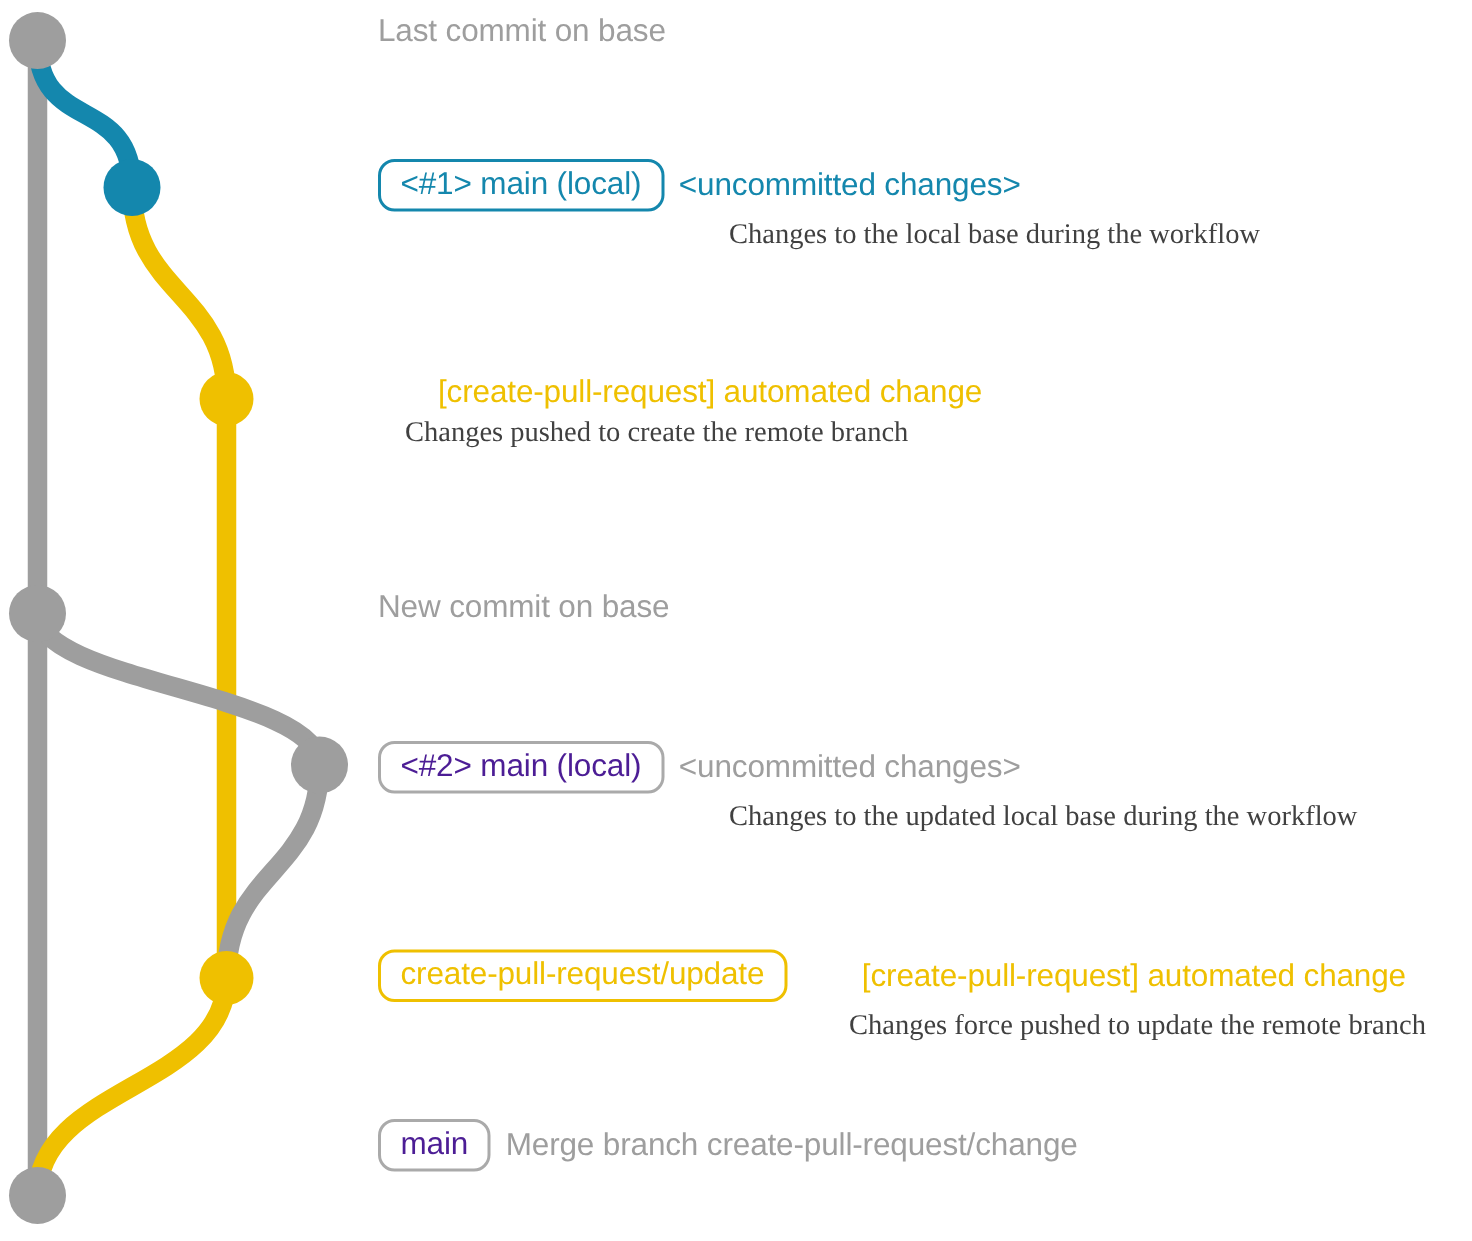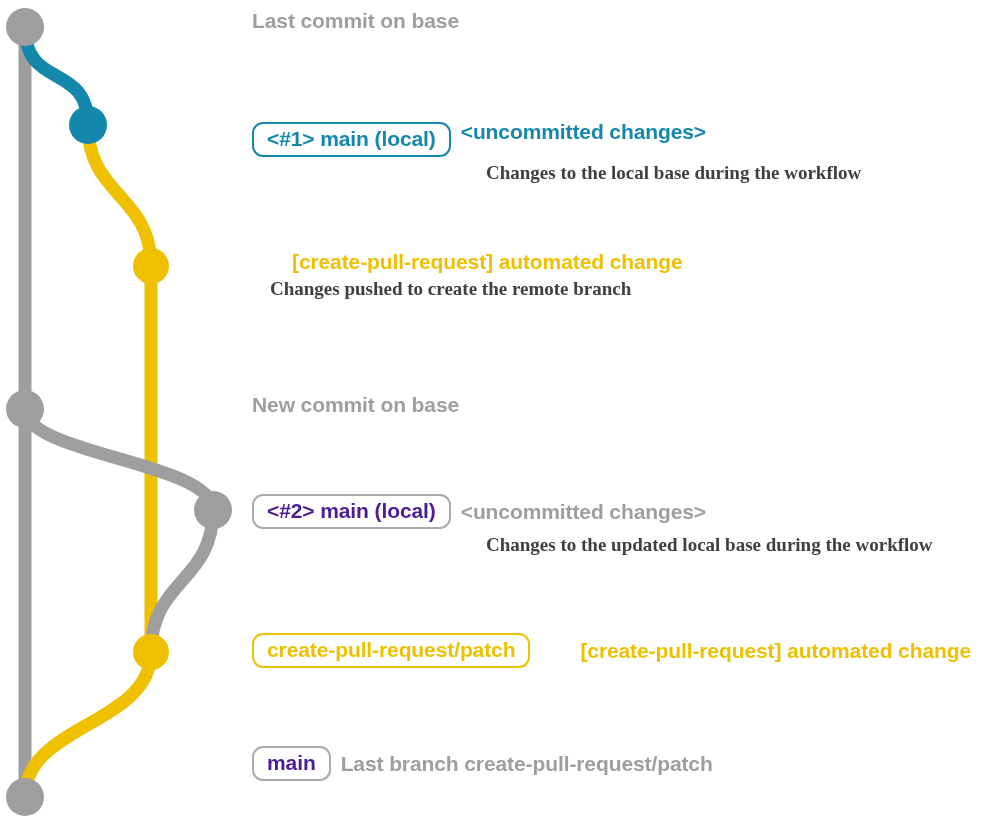--- a/index.html
+++ b/index.html
@@ -22,21 +22,20 @@
     width: 260px;
     height: 827px;
   }
 
   .rows {
     position: absolute;
     left: 0;
     top: 0;
     width: 981px;
     height: 581px;
-    font-weight: bold;
   }
 
   .row {
     position: absolute;
     left: 252px;
     right: 0;
   }
 
   
   .headline {
@@ -50,21 +49,21 @@
     display: inline-block;
     border: 2px solid #9e9e9e;
     border-radius: 11px;
     padding: 4px 13px 5px 13px;
     font-size: 21px;
     line-height: 1.05;
     color: #9e9e9e;
     background: #ffffff;
     letter-spacing: -0.1px;
   }
-  .badge.teal   { border-color: #1487ad; color: #1487ad; margin-top: 16px; }
+  .badge.teal   { border-color: #1487ad; color: #1487ad; }
   .badge.yellow { border-color: #efc000; color: #efc000; }
   .badge.gray   { border-color: #aaaaaa; color: #4c1d95; }
 
   .title {
     font-size: 21px;
     line-height: 1.1;
     letter-spacing: -0.1px;
   }
   .title.teal   { color: #1487ad; }
   .title.yellow { color: #efc000; margin-left: 40px; }
@@ -156,25 +155,26 @@
   <div class="row" id="row-local-2">
     <div class="headline">
       <span class="badge gray">&lt;#2&gt; main (local)</span>
       <span class="title gray">&lt;uncommitted changes&gt;</span>
     </div>
     <div class="subtitle">Changes to the updated local base during the workflow</div>
   </div>
 
   <div class="row" id="row-automated-2">
     <div class="headline">
-      <span class="badge yellow">create-pull-request/patch</span>
+      <span class="badge yellow">create-pull-request/update</span>
       <span class="title yellow">[create-pull-request] automated change</span>
     </div>
+    <div class="subtitle">Changes force pushed to update the remote branch</div>
   </div>
 
   <div class="row" id="row-merge">
     <div class="headline">
       <span class="badge gray">main</span>
-      <span class="title gray">Last branch create-pull-request/patch</span>
+      <span class="title gray">Merge branch create-pull-request/change</span>
     </div>
   </div>
 
 </div>
 
 </body></html>

